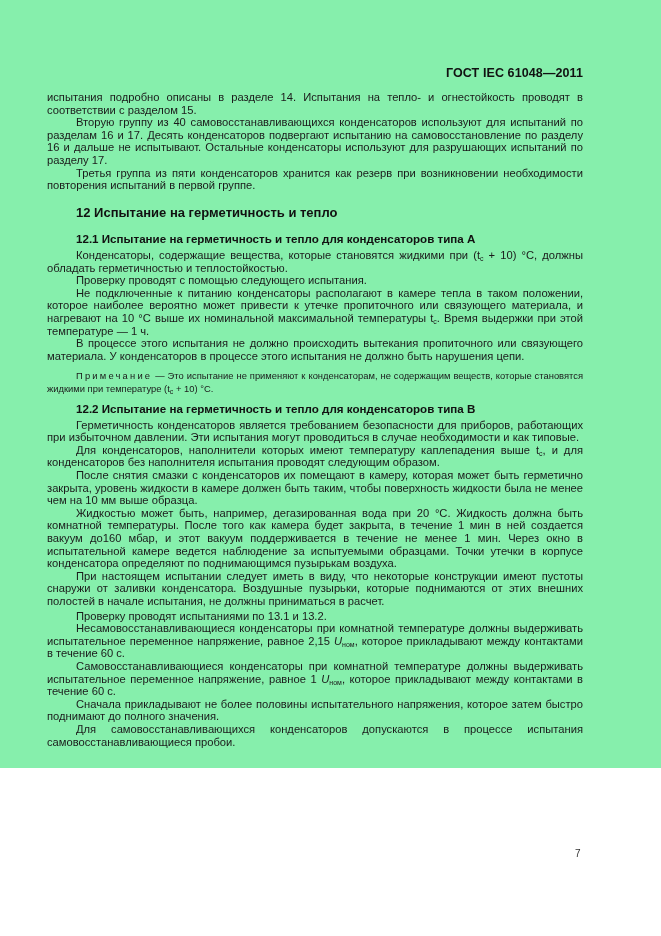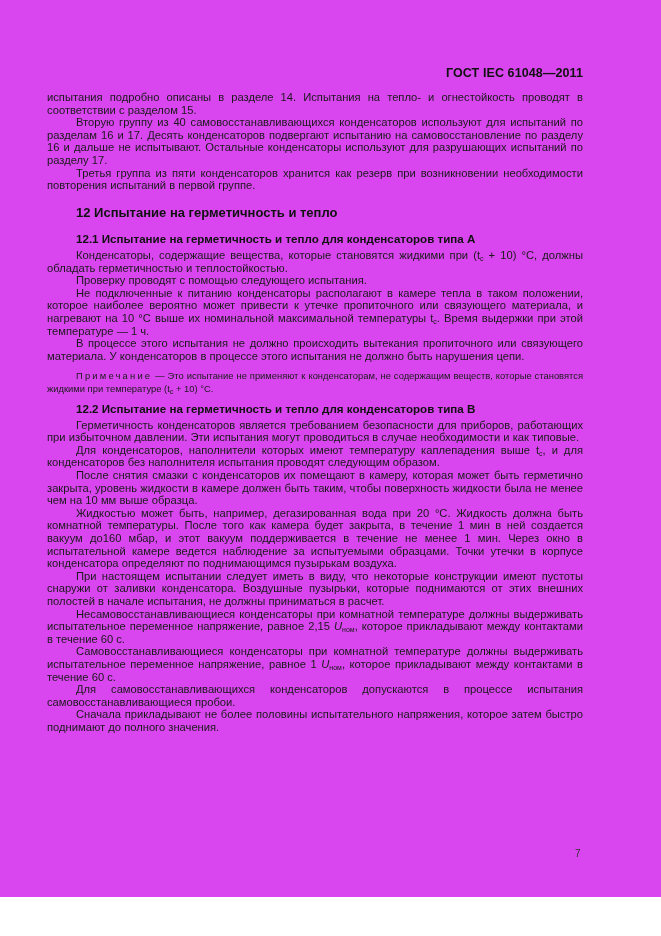--- a/index.html
+++ b/index.html
@@ -1,18 +1,18 @@
 <!DOCTYPE html>
 <html><head>
 <meta charset="utf-8">
 <style>
   html, body { margin: 0; padding: 0; background: #ffffff; }
   body { width: 661px; height: 936px; position: relative; overflow: hidden;
          font-family: "Liberation Sans", sans-serif; color: #1a1a1a; }
-  .page { position: absolute; left: 0; top: 0; width: 661px; height: 897px; background: #d946ef; }
+  .page { position: absolute; left: 0; top: 0; width: 661px; height: 768px; background: #86efac; }
   .header { position: absolute; top: 66px; right: 78px; font-weight: bold; font-size: 12.5px; letter-spacing: 0.1px; color: #111; }
   .content { position: absolute; left: 47px; top: 91px; width: 536px; font-size: 11.2px; line-height: 12.6px; }
   p { margin: 0; text-align: justify; }
   p.ind { text-indent: 29px; }
   h2 { margin: 0; font-size: 13px; font-weight: bold; padding-left: 29px; color: #111; }
   h3 { margin: 0; font-size: 11.6px; font-weight: bold; padding-left: 29px; color: #111; }
   .h12 { margin-top: 15px; margin-bottom: 14px; }
   .h121 { margin-bottom: 3px; }
   .note { font-size: 9.4px; line-height: 12.4px; margin-top: 8px; margin-bottom: 8px; text-indent: 29px; text-align: justify; }
   .spaced { letter-spacing: 2.2px; }
@@ -43,21 +43,22 @@
     <p class="ind">В процессе этого испытания не должно происходить вытекания пропиточного или связующего материала. У конденсаторов в процессе этого испытания не должно быть нарушения цепи.</p>
     <p class="note"><span class="spaced">Примечание</span><span> — Это испытание не применяют к конденсаторам, не содержащим веществ, которые становятся жидкими при температуре (t</span><sub>c</sub><span> + 10) °C.</span></p>
 
     <h3 class="h122">12.2  Испытание на герметичность и тепло для конденсаторов типа В</h3>
     <p class="ind">Герметичность конденсаторов является требованием безопасности для приборов, работающих при избыточном давлении. Эти испытания могут проводиться в случае необходимости и как типовые.</p>
     <p class="ind"><span>Для конденсаторов, наполнители которых имеют температуру каплепадения выше t</span><sub>c</sub><span>, и для конденсаторов без наполнителя испытания проводят следующим образом.</span></p>
     <p class="ind">После снятия смазки с конденсаторов их помещают в камеру, которая может быть герметично закрыта, уровень жидкости в камере должен быть таким, чтобы поверхность жидкости была не менее чем на 10 мм выше образца.</p>
     <p class="ind">Жидкостью может быть, например, дегазированная вода при 20 °C. Жидкость должна быть комнатной температуры. После того как камера будет закрыта, в течение 1 мин в ней создается вакуум до160 мбар, и этот вакуум поддерживается в течение не менее 1 мин. Через окно в испытательной камере ведется наблюдение за испытуемыми образцами. Точки утечки в корпусе конденсатора определяют по поднимающимся пузырькам воздуха.</p>
     <p class="ind">При настоящем испытании следует иметь в виду, что некоторые конструкции имеют пустоты снаружи от заливки конденсатора. Воздушные пузырьки, которые поднимаются от этих внешних полостей в начале испытания, не должны приниматься в расчет.</p>
 
+    <p class="ind gap">Проверку проводят испытаниями по 13.1 и 13.2.</p>
 
     <p class="ind"><span>Несамовосстанавливающиеся конденсаторы при комнатной температуре должны выдерживать испытательное переменное напряжение, равное 2,15 </span><i>U</i><sub>ном</sub><span>, которое прикладывают между контактами в течение 60 с.</span></p>
     <p class="ind"><span>Самовосстанавливающиеся конденсаторы при комнатной температуре должны выдерживать испытательное переменное напряжение, равное 1 </span><i>U</i><sub>ном</sub><span>, которое прикладывают между контактами в течение 60 с.</span></p>
+    <p class="ind">Сначала прикладывают не более половины испытательного напряжения, которое затем быстро поднимают до полного значения.</p>
     <p class="ind">Для самовосстанавливающихся конденсаторов допускаются в процессе испытания самовосстанавливающиеся пробои.</p>
-    <p class="ind">Сначала прикладывают не более половины испытательного напряжения, которое затем быстро поднимают до полного значения.</p>
   </div>
 
   <div class="pagenum">7</div>
 </div>
 
 </body></html>

